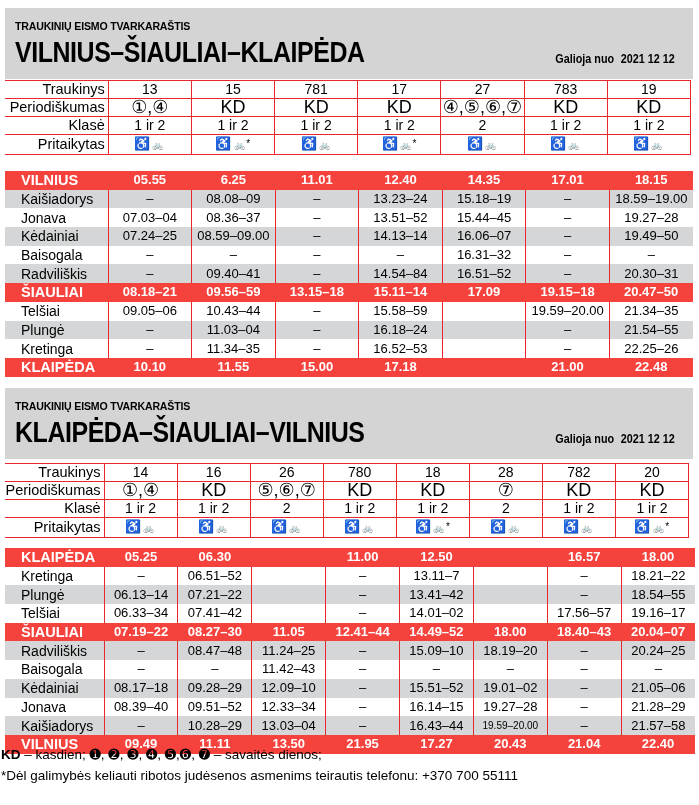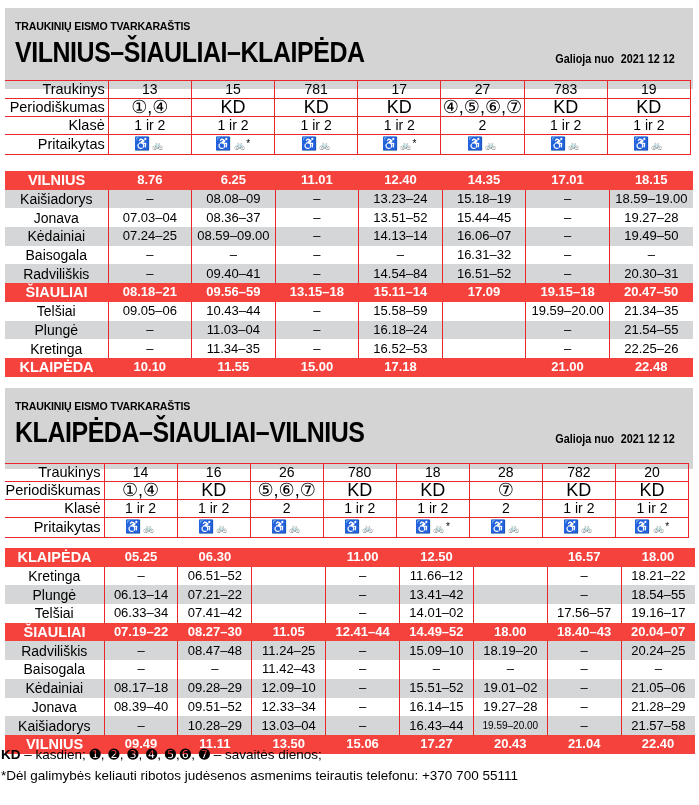--- a/index.html
+++ b/index.html
@@ -1,39 +1,39 @@
 <!DOCTYPE html>
 <html><head>
 <meta charset="utf-8">
 <style>
   html, body { margin: 0; padding: 0; background: #ffffff; }
   body { width: 699px; height: 805px; position: relative; overflow: hidden;
          font-family: "Liberation Sans", sans-serif; color: #000; }
-  .hdr { position: absolute; left: 5px; width: 688px; height: 81px; background: #d4d4d4; }
+  .hdr { position: absolute; left: 5px; width: 688px; height: 71px; background: #d4d4d4; }
   .hdr .sub { position: absolute; left: 10px; top: 12px; font-size: 11.5px; font-weight: bold;
               font-family: "Liberation Sans", sans-serif; letter-spacing: -0.2px; transform: scaleX(0.92); transform-origin: left; }
   .hdr .title { position: absolute; left: 10px; top: 28px; font-size: 29px; font-weight: bold;
                 font-family: "Liberation Sans", sans-serif; transform: scaleX(0.86); transform-origin: left; letter-spacing: -0.5px; }
   .hdr .valid { position: absolute; right: 18px; top: 44px; font-size: 12px; font-weight: bold;
                 transform: scaleX(0.9); transform-origin: right; }
   .hdr .valid span { margin-left: 4px; }
 
   table { border-collapse: collapse; position: absolute; table-layout: fixed; }
   .info td { border: 1px solid #e8262b; height: 17px; padding: 0; text-align: center;
              font-size: 14px; line-height: 17px; }
   .info td.lbl { text-align: right; padding-right: 3px; border-left: none; font-size: 14.5px; margin-top: 25px; }
   .info td.per { font-size: 18px; }
   .info td.icons { font-size: 11px; }
   .wc { font-size: 13px; font-weight: bold; }
   .bike { color: #9a9a9a; font-size: 9px; margin-left: 2px; }
   .star { font-size: 10px; vertical-align: top; margin-left: 1px; }
 
   .sched td { padding: 0; height: 18.7px; text-align: center; font-size: 13px; line-height: 18px;
               border-left: 1px solid #e8262b; white-space: nowrap; }
-  .sched td.st { text-align: center; padding-left: 0; border-left: none; font-size: 14px; }
+  .sched td.st { text-align: left; padding-left: 16px; border-left: none; font-size: 14px; }
   .sched tr.grey td { background: #d4d6d7; }
   .sched tr.white td { background: #ffffff; }
   .sched tr.major td { background: #f5423d; color: #ffffff; font-weight: bold; border-left: none; }
   .sched tr.major td.st { font-size: 14.5px; }
   .sched td.small { font-size: 10px; }
 
   .foot { position: absolute; left: 1px; font-size: 13.5px; }
   .foot b { font-weight: bold; }
 </style>
 </head>
@@ -98,21 +98,21 @@
 </table>
 
 <table class="sched" id="sched1" style="left:5px; top:171px; width:688px;">
   <colgroup>
       <col style="width:103px">
       <col span="7" style="width:83.5px">
     </colgroup>
   <tbody>
       <tr class="major">
         <td class="st">VILNIUS</td>
-        <td>8.76</td>
+        <td>05.55</td>
         <td>6.25</td>
         <td>11.01</td>
         <td>12.40</td>
         <td>14.35</td>
         <td>17.01</td>
         <td>18.15</td>
       </tr>
       <tr class="grey">
         <td class="st">Kaišiadorys</td>
         <td>–</td>
@@ -294,21 +294,21 @@
         <td></td>
         <td>16.57</td>
         <td>18.00</td>
       </tr>
       <tr class="white">
         <td class="st">Kretinga</td>
         <td>–</td>
         <td>06.51–52</td>
         <td></td>
         <td>–</td>
-        <td>11.66–12</td>
+        <td>13.11–7</td>
         <td></td>
         <td>–</td>
         <td>18.21–22</td>
       </tr>
       <tr class="grey">
         <td class="st">Plungė</td>
         <td>06.13–14</td>
         <td>07.21–22</td>
         <td></td>
         <td>–</td>
@@ -392,21 +392,21 @@
         <td>16.43–44</td>
         <td class="small">19.59–20.00</td>
         <td>–</td>
         <td>21.57–58</td>
       </tr>
       <tr class="major">
         <td class="st">VILNIUS</td>
         <td>09.49</td>
         <td>11.11</td>
         <td>13.50</td>
-        <td>15.06</td>
+        <td>21.95</td>
         <td>17.27</td>
         <td>20.43</td>
         <td>21.04</td>
         <td>22.40</td>
       </tr>
     </tbody>
 </table>
 
 <div class="foot" style="top:746px;">
   <b>KD</b><span> – kasdien; </span><span>➊, ➋, ➌, ➍, ➎,➏, ➐</span><span> – savaitės dienos;</span>

